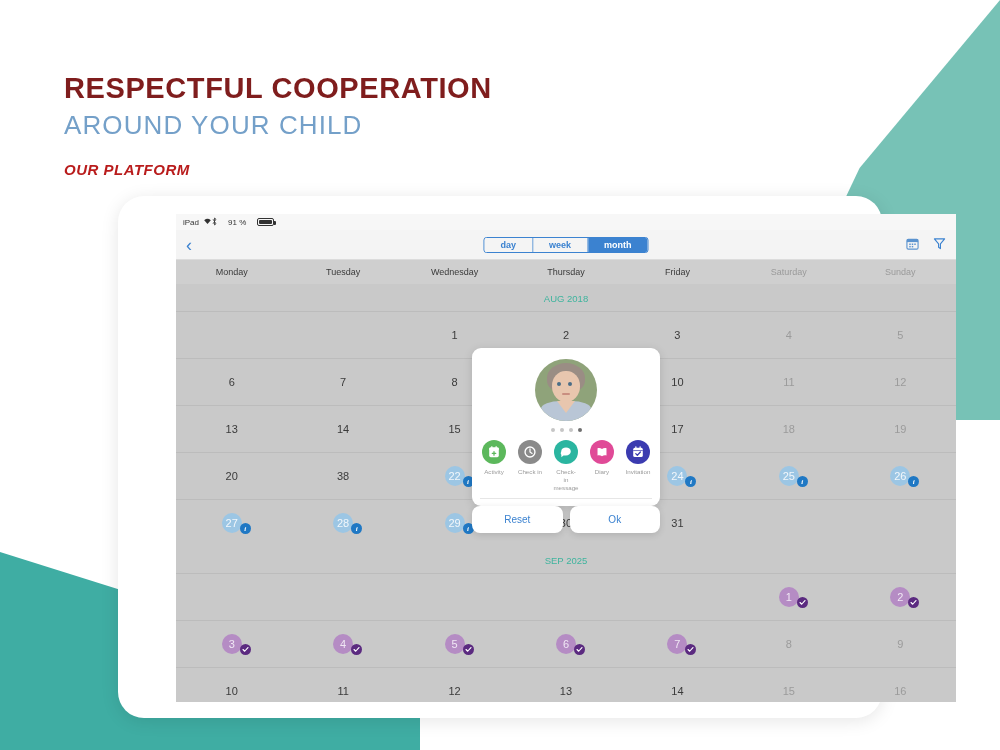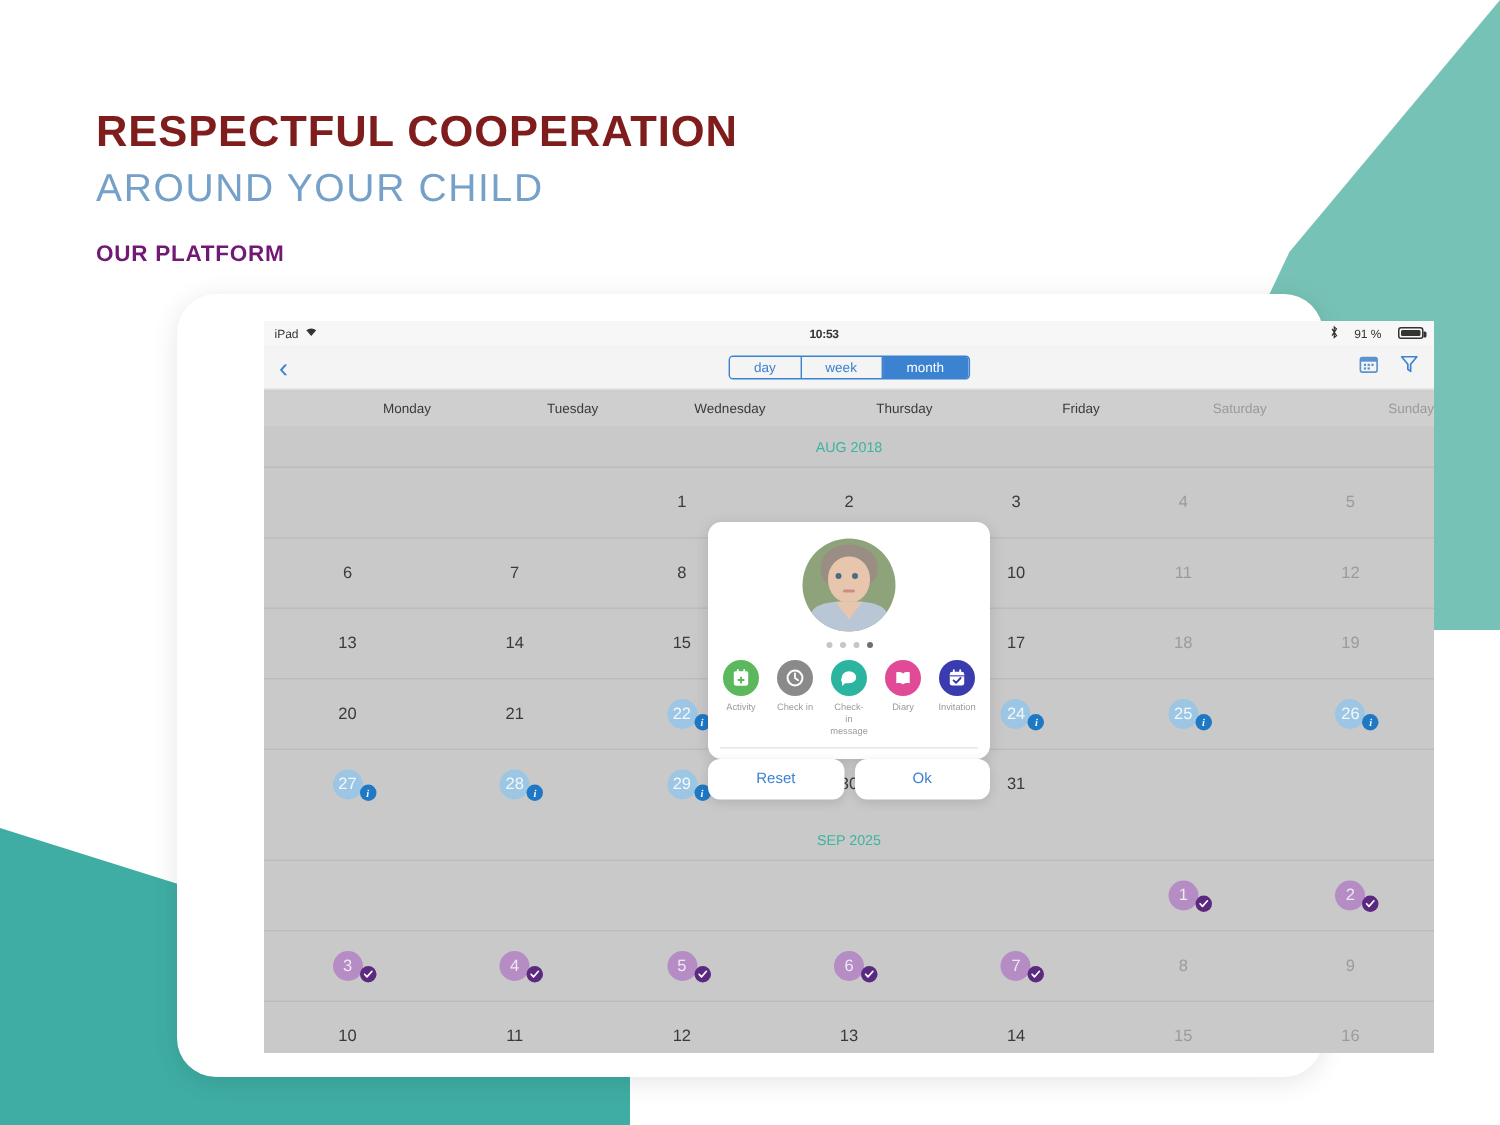--- a/index.html
+++ b/index.html
@@ -33,22 +33,22 @@
   .headings { position: absolute; left: 64px; top: 70px; z-index: 5; }
   .h-line1 {
     font-size: 29px; font-weight: bold; color: #7f1d1d;
     letter-spacing: 0.6px; line-height: 1.25;
   }
   .h-line2 {
     font-size: 26px; font-weight: normal; color: #74a0c9;
     letter-spacing: 1.1px; line-height: 1.35; margin-top: 2px;
   }
   .h-line3 {
-    font-size: 15px; font-weight: bold; color: #701a75;
-    letter-spacing: 0.5px; margin-top: 18px;
+    font-size: 15px; font-weight: bold; color: #b91c1c;
+    letter-spacing: 0.5px; margin-top: 18px; font-style: italic;
   }
 
   
   .device {
     position: absolute;
     left: 118px; top: 196px;
     width: 764px; height: 522px;
     background: #ffffff;
     border-radius: 26px;
     box-shadow: 0 3px 18px rgba(0,0,0,0.10);
@@ -102,34 +102,34 @@
   .back-chevron {
     color: #3b82d0; font-size: 18px; line-height: 1; font-weight: 300;
     cursor: pointer;
   }
   .seg {
     position: absolute; left: 50%; transform: translateX(-50%);
     display: flex; border: 1px solid #3b82d0; border-radius: 3px; overflow: hidden;
   }
   .seg div {
     padding: 2px 16px; font-size: 9px; color: #3b82d0;
-    border-right: 1px solid #3b82d0; background: #f4f4f4; cursor: pointer;
+    border-right: 1px solid #3b82d0; background: #f4f4f4; cursor: pointer; font-weight: bold;
   }
   .seg div:last-child { border-right: none; }
   .seg div.active { background: #3b82d0; color: #fff; }
   .tb-right { margin-left: auto; display: flex; align-items: center; gap: 14px; }
 
   
   .weekdays {
     display: grid; grid-template-columns: repeat(7, 1fr);
     background: #cfcfcf; height: 24px; align-items: center;
     flex: 0 0 auto;
   }
   .weekdays div {
-    text-align: right; font-size: 9px; color: #3a3a3a;
+    text-align: center; font-size: 9px; color: #3a3a3a;
   }
   .weekdays div.weekend { color: #9a9a9a; }
 
   
   .calendar { flex: 1 1 auto; display: flex; flex-direction: column; background: #c9c9c9; }
   .month-label {
     text-align: center; color: #3fb49e; font-size: 9.5px;
     padding: 9px 0 7px 0;
     flex: 0 0 auto;
   }
@@ -239,21 +239,20 @@
 
   <div class="statusbar">
     <div class="sb-left">
       <span>iPad</span>
       <span>
         <svg width="9" height="8" viewBox="0 0 9 8">
             <path d="M4.5 7 L1.2 3.2 A5 5 0 0 1 7.8 3.2 Z" fill="#333"></path>
           </svg>
       </span>
     </div>
-    <div class="sb-center">10:53</div>
     <div class="sb-right">
       <span>
         <svg width="5" height="9" viewBox="0 0 5 9">
             <path d="M1 2.2 L4 6.8 L2.5 8 L2.5 1 L4 2.2 L1 6.8" stroke="#333" stroke-width="0.8" fill="none"></path>
           </svg>
       </span>
       <span>91 %</span>
       <span class="battery">
           <i></i>
         </span>
@@ -362,21 +361,21 @@
         </div>
         <div class="cell weekend">
           <span>19</span>
         </div>
       </div>
       <div class="row">
         <div class="cell">
           <span>20</span>
         </div>
         <div class="cell">
-          <span>21</span>
+          <span>38</span>
         </div>
         <div class="cell">
           <span class="daywrap">
             <span class="circle blue">22</span>
             <span class="badge info">i</span>
           </span>
         </div>
         <div class="cell">
           <span class="daywrap">
             <span class="circle blue">23</span>

